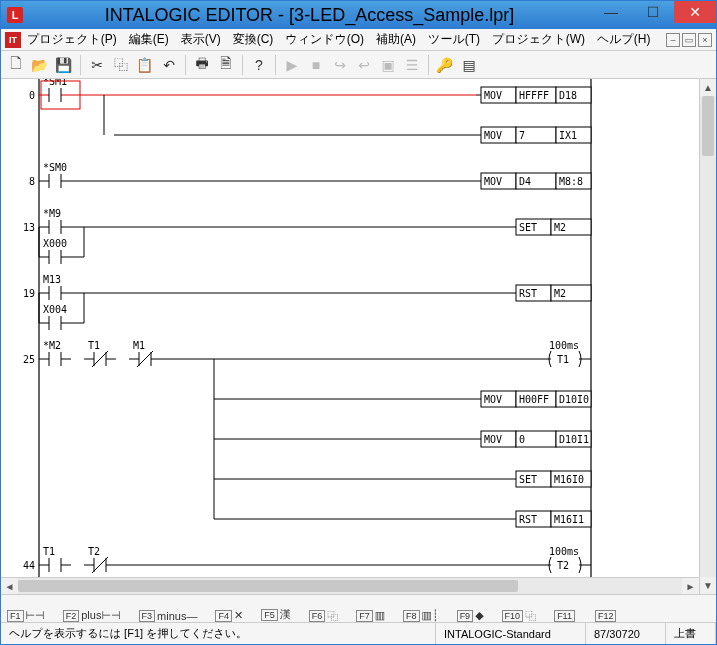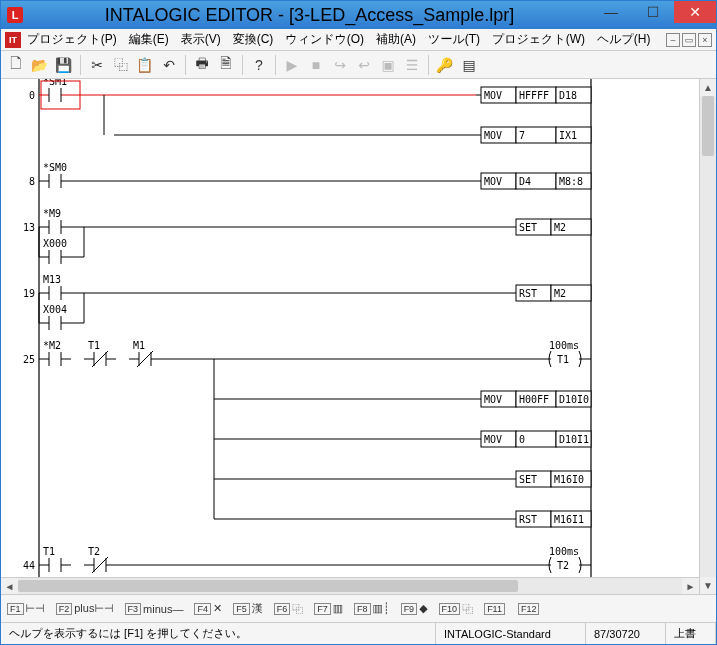--- a/index.html
+++ b/index.html
@@ -29,21 +29,21 @@
 .stext { font-size:10px; fill:#000; font-family:"MS Gothic", monospace; text-anchor:end; }
 .box { stroke:#000; fill:#fff; stroke-width:1; }
 .scroll-v { width:17px; background:#e9e9e9; border-left:1px solid #ccc; display:flex; flex-direction:column;}
 .scroll-v .arr{height:17px;display:flex;align-items:center;justify-content:center;font-size:10px;color:#555;background:#f0f0f0;}
 .scroll-v .track{flex:1;position:relative;}
 .scroll-v .thumb{position:absolute;left:2px;right:2px;top:0;height:60px;background:#c8c8c8;border-radius:2px;}
 .scroll-h { height:17px; background:#e9e9e9; border-top:1px solid #ccc; display:flex;}
 .scroll-h .arr{width:17px;display:flex;align-items:center;justify-content:center;font-size:10px;color:#555;background:#f0f0f0;}
 .scroll-h .track{flex:1;position:relative;}
 .scroll-h .thumb{position:absolute;top:2px;bottom:2px;left:0;width:120px;background:#c8c8c8;border-radius:2px;}
-.fnbar { height:28px; display:flex; align-items:center; padding:0 6px; gap:11px; background:#f5f5f5; border-top:1px solid #ccc; font-size:11px; }
+.fnbar { height:28px; display:flex; align-items:flex-end; padding:0 6px; gap:18px; background:#f5f5f5; border-top:1px solid #ccc; font-size:11px; }
 .fnbar .fn { display:flex; align-items:center; gap:2px; color:#333; }
 .fnbar .fn .key{border:1px solid #888; padding:0 2px; font-size:9px;}
 .status { height:22px; display:flex; align-items:center; font-size:11px; background:#f5f5f5; border-top:1px solid #ccc; }
 .status .cell { padding:0 8px; border-right:1px solid #ccc; height:100%; display:flex; align-items:center;}
 .status .cell.grow{flex:1;}
 </style>
 </head>
 <body>
 
 <div class="titlebar">

